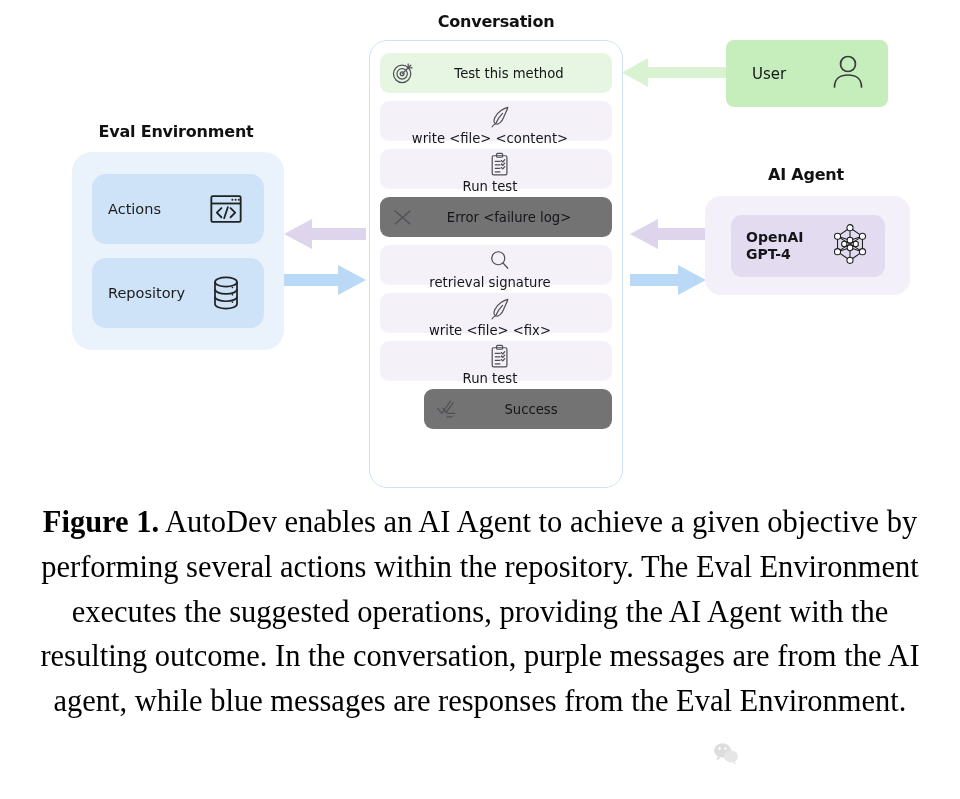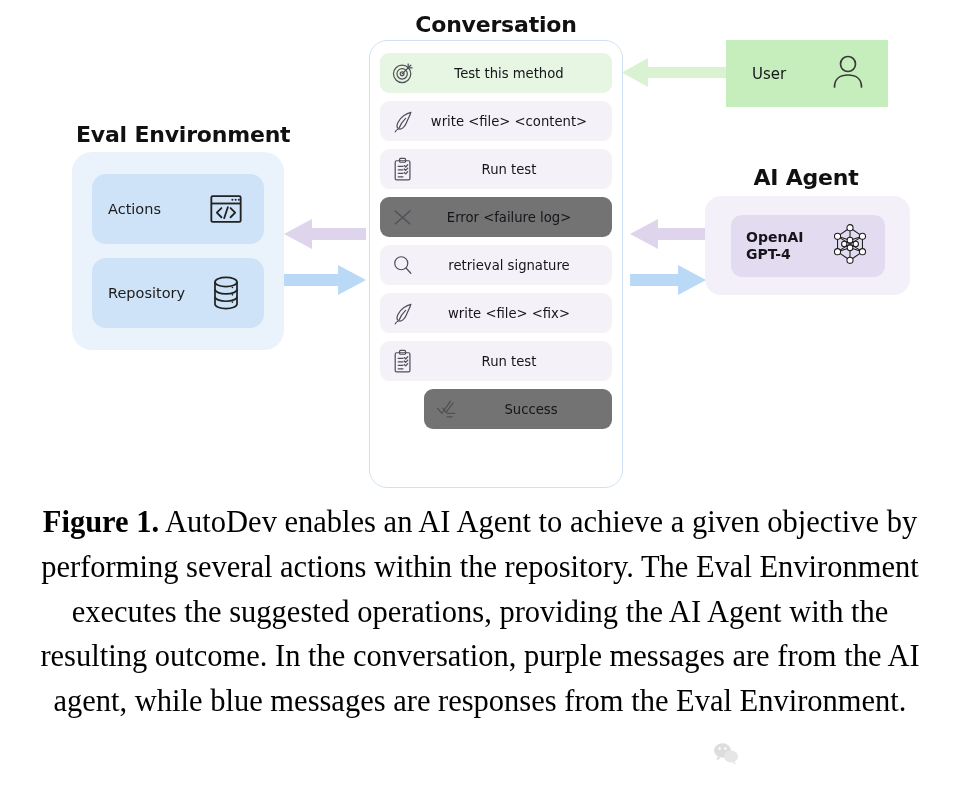--- a/index.html
+++ b/index.html
@@ -16,21 +16,21 @@
     -webkit-font-smoothing: antialiased;
   }
 
   
   .abs { position: absolute; }
 
   .section-title {
     position: absolute;
     font-family: "DejaVu Sans", sans-serif;
     font-weight: bold;
-    font-size: 22px;
+    font-size: 16px;
     color: #111111;
     letter-spacing: -0.2px;
     white-space: nowrap;
     text-align: center;
   }
 
   
   #eval-title { left: 76px; top: 122px; width: 200px; }
 
   #eval-box {
@@ -76,21 +76,21 @@
   .msg {
     position: relative;
     height: 40px;
     margin-bottom: 8px;
     border-radius: 9px;
     display: flex;
     align-items: center;
   }
   .msg:last-child { margin-bottom: 0; margin-left: 44px; }
   .msg.green  { background: #e6f6e3; }
-  .msg.purple { background: #f5f1f9; }
+  .msg.purple { background: #f5f1f9; flex-direction: column; }
   .msg.blue   { background: #737373; }
 
   .msg-icon {
     width: 30px;
     height: 30px;
     margin-left: 8px;
     flex: 0 0 30px;
     display: flex;
     align-items: center;
     justify-content: center;
@@ -105,21 +105,21 @@
     color: #15151a;
     padding-right: 12px;
     white-space: nowrap;
   }
 
   
   #user-box {
     left: 726px; top: 40px;
     width: 162px; height: 67px;
     background: #c5eebc;
-    border-radius: 0;
+    border-radius: 8px;
     display: flex;
     align-items: center;
     justify-content: space-between;
     padding: 0 22px 0 26px;
     box-sizing: border-box;
   }
   #user-label {
     font-family: "DejaVu Sans", sans-serif;
     font-size: 15px;
     color: #16161a;

